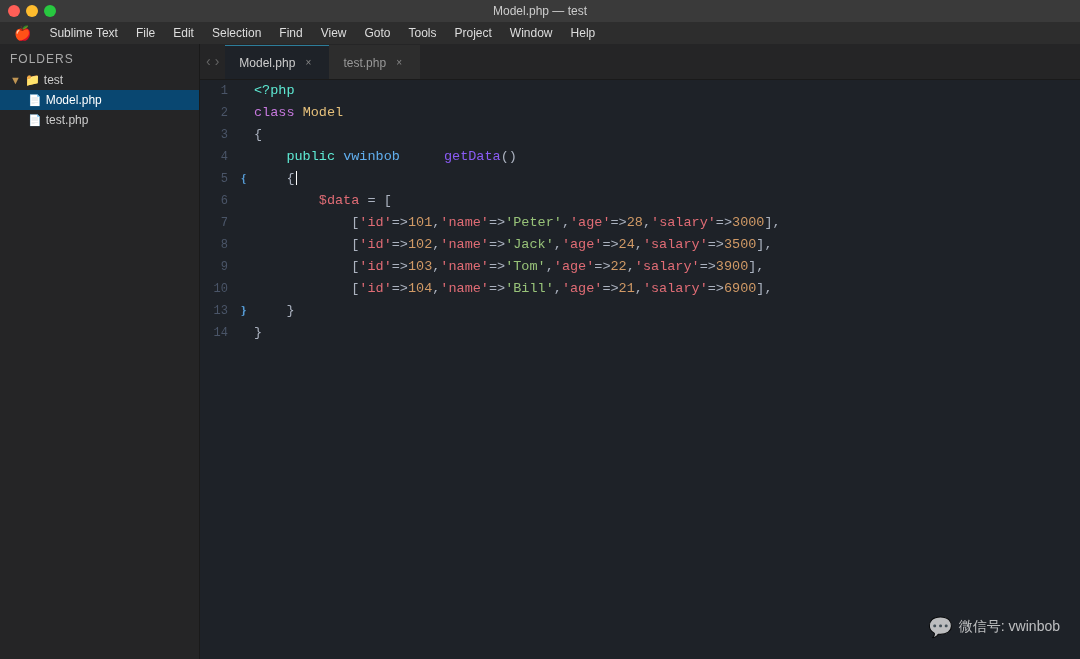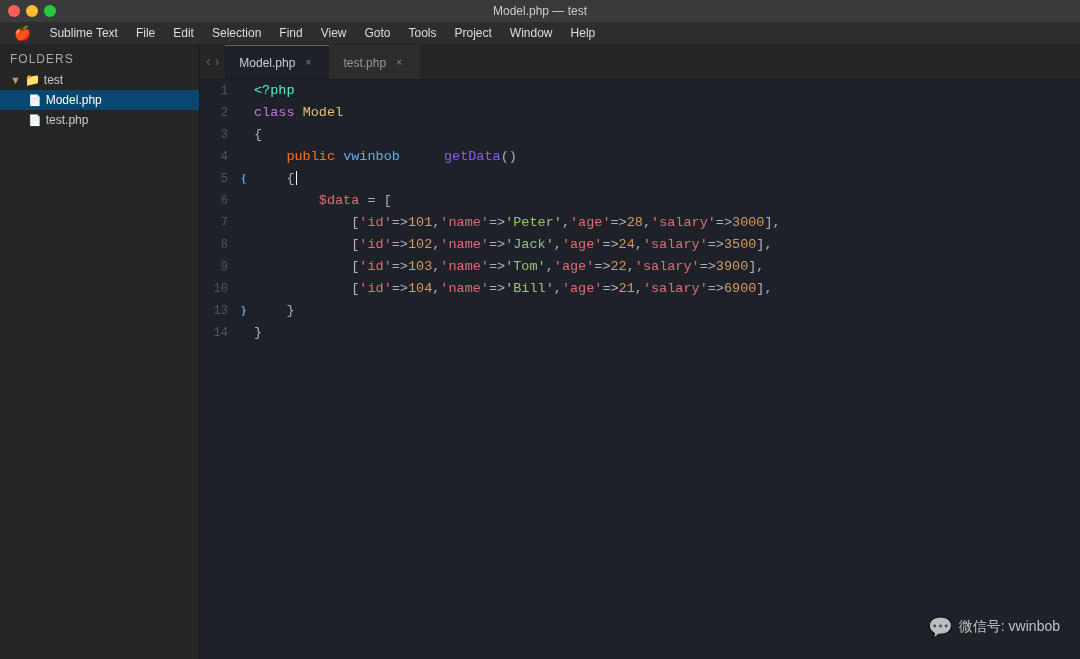--- a/index.html
+++ b/index.html
@@ -203,21 +203,21 @@
     .line-content {
       flex: 1;
       padding-left: 4px;
       white-space: pre;
       color: #abb2bf;
     }
 
     
     .php-tag { color: #5eead4; }
     .kw-class { color: #c678dd; }
-    .kw-public { color: #f97316; }
+    .kw-public { color: #5eead4; }
     .kw-function { color: #61afef; }
     .kw-return { color: #c678dd; }
     .fn-name { color: #8b5cf6; margin-left: 36px; }
     .class-name { color: #e5c07b; }
     .var { color: #e06c75; }
     .bracket { color: #abb2bf; }
     .arr-key { color: #e06c75; }
     .arr-val-str { color: #98c379; }
     .arr-val-num { color: #d19a66; }
     .arrow { color: #abb2bf; }

